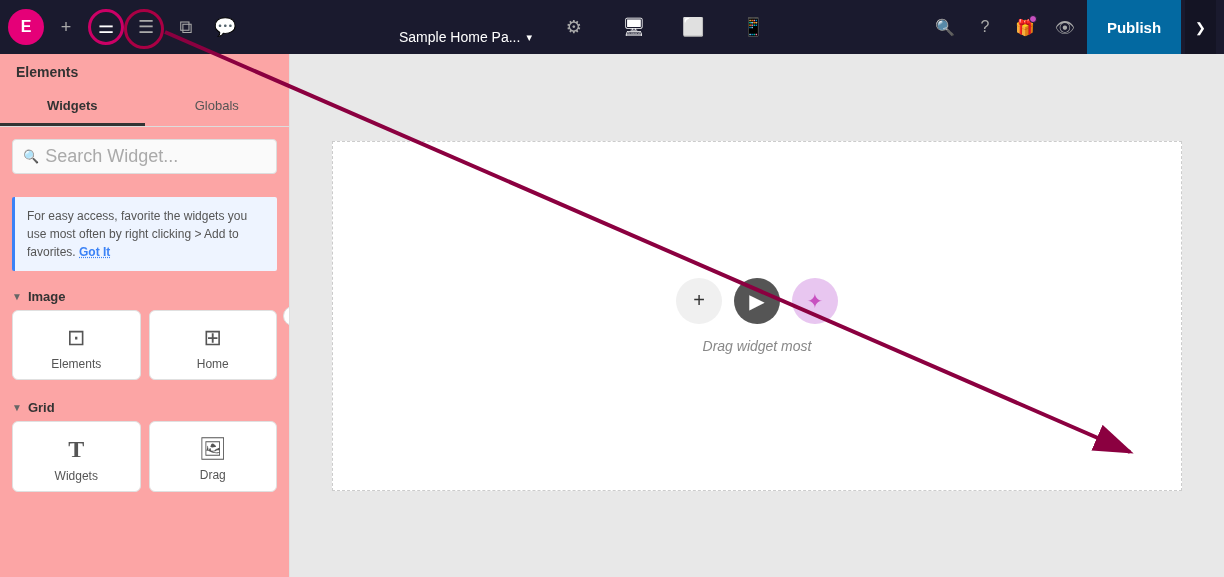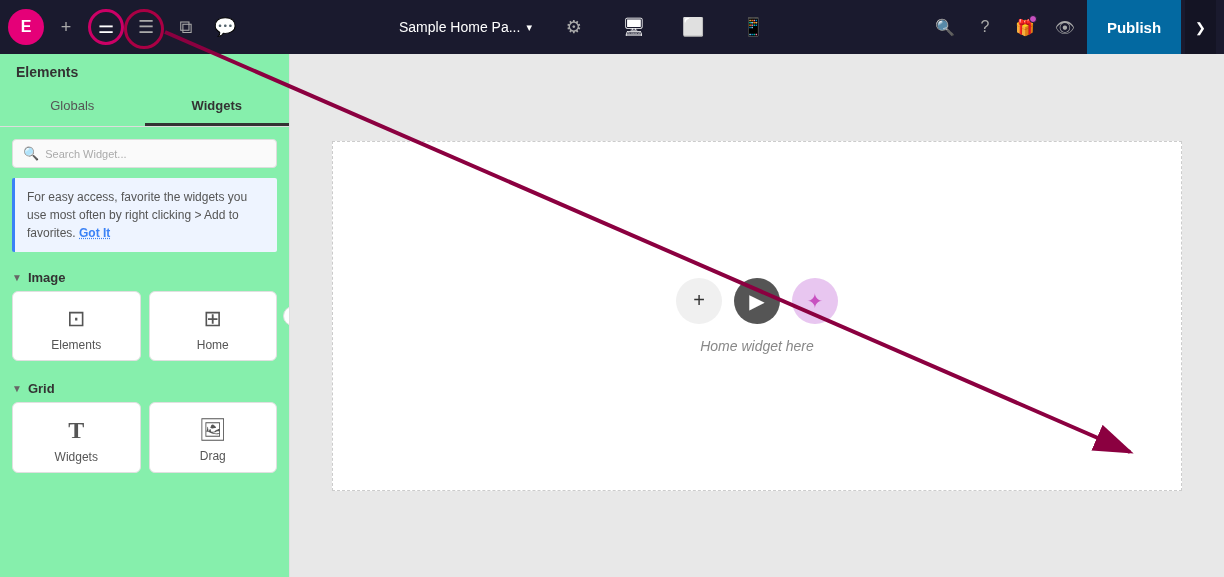--- a/index.html
+++ b/index.html
@@ -19,21 +19,21 @@
       width: 36px; height: 36px; border-radius: 50%;
       display: flex; align-items: center; justify-content: center;
       color: #aaa; background: transparent; cursor: pointer; border: none;
       font-size: 18px; flex-shrink: 0;
     }
     .toolbar-btn.circle-highlight {
       border: 3px solid #cc0066;
       color: white;
     }
     .toolbar-center {
-      flex: 1; display: flex; align-items: center; justify-content: center; gap: 24px;
+      flex: 1; display: flex; align-items: flex-end; justify-content: center; gap: 24px;
     }
     .toolbar-title {
       display: flex; align-items: center; gap: 6px;
       color: #ccc; font-size: 14px; cursor: pointer;
     }
     .toolbar-title span { color: white; }
     .toolbar-right {
       display: flex; align-items: center; gap: 4px;
     }
     .toolbar-icon-btn {
@@ -63,21 +63,21 @@
     }
     .device-btn.active { color: white; }
 
     
     .main-layout {
       display: flex; height: calc(577px - 54px);
     }
 
     
     .sidebar {
-      width: 290px; background: #86efac; border-right: 1px solid #e0e0e0;
+      width: 290px; background: #fca5a5; border-right: 1px solid #e0e0e0;
       display: flex; flex-direction: column; flex-shrink: 0; overflow: hidden;
     }
     .sidebar-header {
       padding: 10px 16px 0; font-weight: 600; font-size: 14px; color: #333;
     }
     .sidebar-tabs {
       display: flex; border-bottom: 1px solid #ddd; margin-top: 8px;
     }
     .sidebar-tab {
       flex: 1; text-align: center; padding: 10px 0; font-size: 13px;
@@ -87,26 +87,26 @@
       color: #333; font-weight: 600; border-bottom: 3px solid #333;
     }
     .sidebar-search {
       padding: 12px 12px 8px;
     }
     .search-input-wrap {
       display: flex; align-items: center; border: 1px solid #ddd;
       border-radius: 4px; padding: 6px 10px; gap: 6px; background: #fafafa;
     }
     .search-input-wrap input {
-      border: none; background: transparent; outline: none; font-size: 11px;
+      border: none; background: transparent; outline: none; font-size: 18px;
       color: #555; width: 100%;
     }
     .search-input-wrap input::placeholder { color: #aaa; }
     .tip-box {
-      margin: 2px 12px 8px; background: #eef4ff; border-left: 3px solid #3b82f6;
+      margin: 15px 12px 8px; background: #eef4ff; border-left: 3px solid #3b82f6;
       padding: 10px 12px; border-radius: 2px; font-size: 12px; color: #555; line-height: 1.5;
     }
     .tip-box a { color: #3b82f6; font-weight: bold; text-decoration: underline dotted; cursor: pointer; }
     .section-header {
       display: flex; align-items: center; gap: 6px;
       padding: 10px 12px 6px; font-size: 13px; font-weight: 600; color: #333; cursor: pointer;
     }
     .section-header .arrow { font-size: 10px; color: #666; }
     .widgets-grid {
       display: grid; grid-template-columns: 1fr 1fr; gap: 8px; padding: 0 12px 10px;
@@ -219,25 +219,25 @@
   </button>
 </div>
 
 <div class="main-layout">
 
   <div class="sidebar sidebar-relative">
     <div class="sidebar-header">
       <span>Elements</span>
     </div>
     <div class="sidebar-tabs">
+      <div class="sidebar-tab active">
+        <span>Widgets</span>
+      </div>
       <div class="sidebar-tab">
         <span>Globals</span>
-      </div>
-      <div class="sidebar-tab active">
-        <span>Widgets</span>
       </div>
     </div>
 
     <div class="sidebar-search">
       <div class="search-input-wrap">
         <span style="color:#aaa;font-size:13px;">🔍</span>
         <input type="text" placeholder="Search Widget..." style="">
       </div>
     </div>
 
@@ -289,21 +289,21 @@
             <span>+</span>
           </button>
           <button class="drop-btn folder-btn">
             <span>▶</span>
           </button>
           <button class="drop-btn magic-btn">
             <span>✦</span>
           </button>
         </div>
         <div class="drop-label">
-          <span>Home widget here</span>
+          <span>Drag widget most</span>
         </div>
       </div>
     </div>
   </div>
 </div>
 
 <svg class="arrow-overlay" viewBox="0 0 1224 577" xmlns="http://www.w3.org/2000/svg">
   <defs>
     <marker id="arrowhead" markerWidth="10" markerHeight="7" refX="9" refY="3.5" orient="auto">
       <polygon points="0 0, 10 3.5, 0 7" fill="#8b0040"></polygon>

